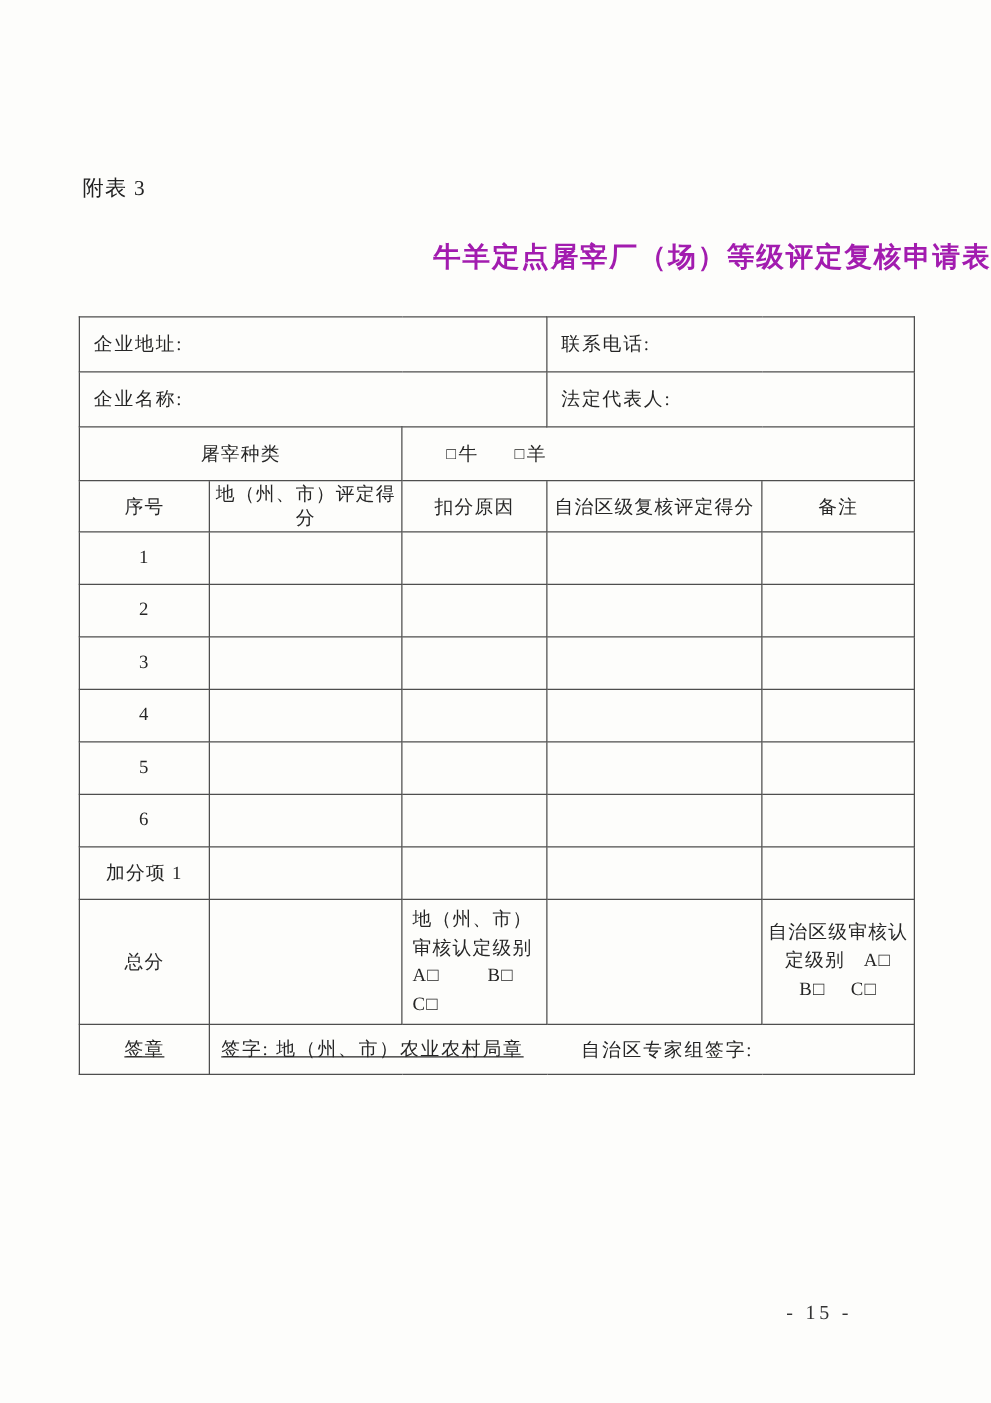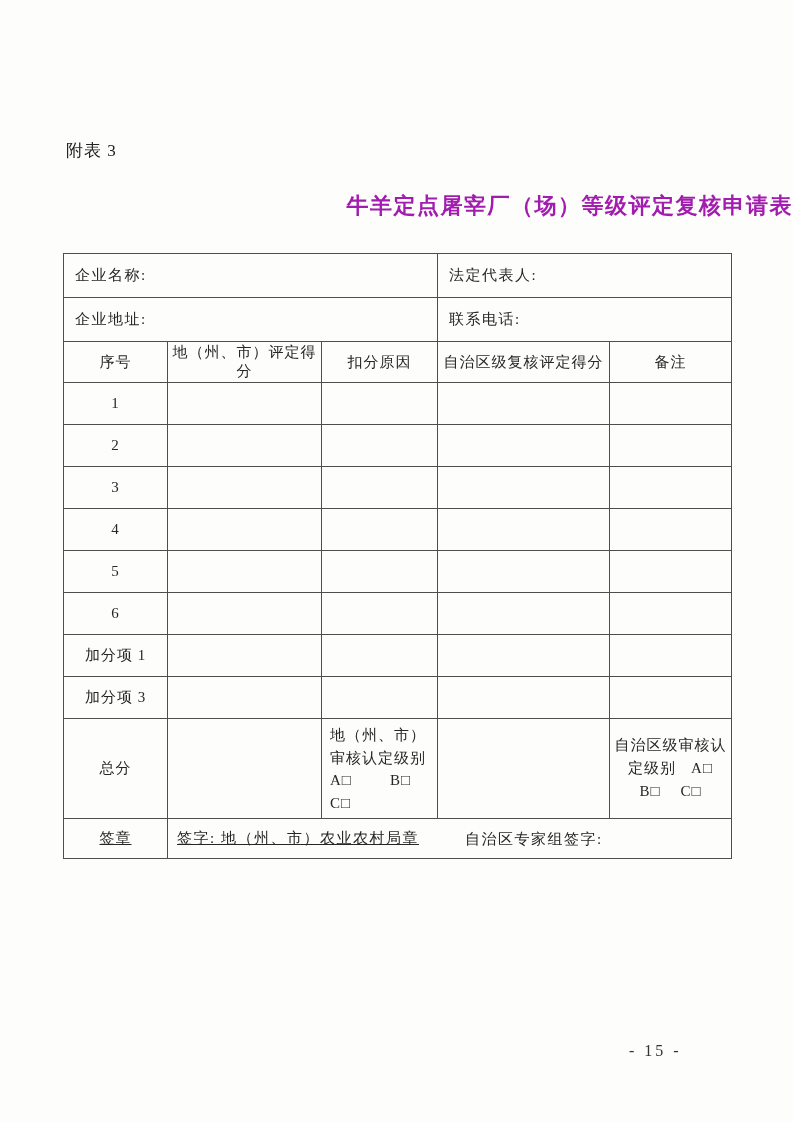--- a/index.html
+++ b/index.html
@@ -88,28 +88,35 @@
     <colgroup>
       <col style="width:104px">
       <col style="width:154px">
       <col style="width:116px">
       <col style="width:172px">
       <col style="width:122px">
     </colgroup>
     <tbody>
 
       <tr class="r-info">
+        <td colspan="3" class="cell-left">企业地址:</td>
+        <td colspan="2" class="cell-left">联系电话:</td>
+      </tr>
+      <tr class="r-info">
         <td colspan="3" class="cell-left">企业名称:</td>
         <td colspan="2" class="cell-left">法定代表人:</td>
       </tr>
-      <tr class="r-info">
-        <td colspan="3" class="cell-left">企业地址:</td>
-        <td colspan="2" class="cell-left">联系电话:</td>
-      </tr>
-
+
+      <tr class="r-type">
+        <td colspan="2" class="cell-center">屠宰种类</td>
+        <td colspan="3" class="cell-options">
+          <span class="opt"><span class="cb">□</span><span>牛</span></span>
+          <span class="opt"><span class="cb">□</span><span>羊</span></span>
+        </td>
+      </tr>
 
       <tr class="r-head">
         <td class="cell-center">序号</td>
         <td class="cell-center">地（州、市）评定得分</td>
         <td class="cell-center">扣分原因</td>
         <td class="cell-center">自治区级复核评定得分</td>
         <td class="cell-center">备注</td>
       </tr>
 
       <tr class="r-data">
@@ -154,27 +161,20 @@
           <td></td>
           <td></td>
       </tr>
       <tr class="r-data">
         <td class="cell-center">加分项 1</td>
         <td></td>
           <td></td>
           <td></td>
           <td></td>
       </tr>
-      <tr class="r-data">
-        <td class="cell-center">加分项 3</td>
-        <td></td>
-          <td></td>
-          <td></td>
-          <td></td>
-      </tr>
 
       <tr class="r-total">
         <td class="cell-center">总分</td>
         <td></td>
         <td class="cell-lines">
           <div>地（州、市）</div>
           <div>审核认定级别</div>
           <div><span>A□</span><span class="gap-b">B□</span></div>
           <div>C□</div>
         </td>

